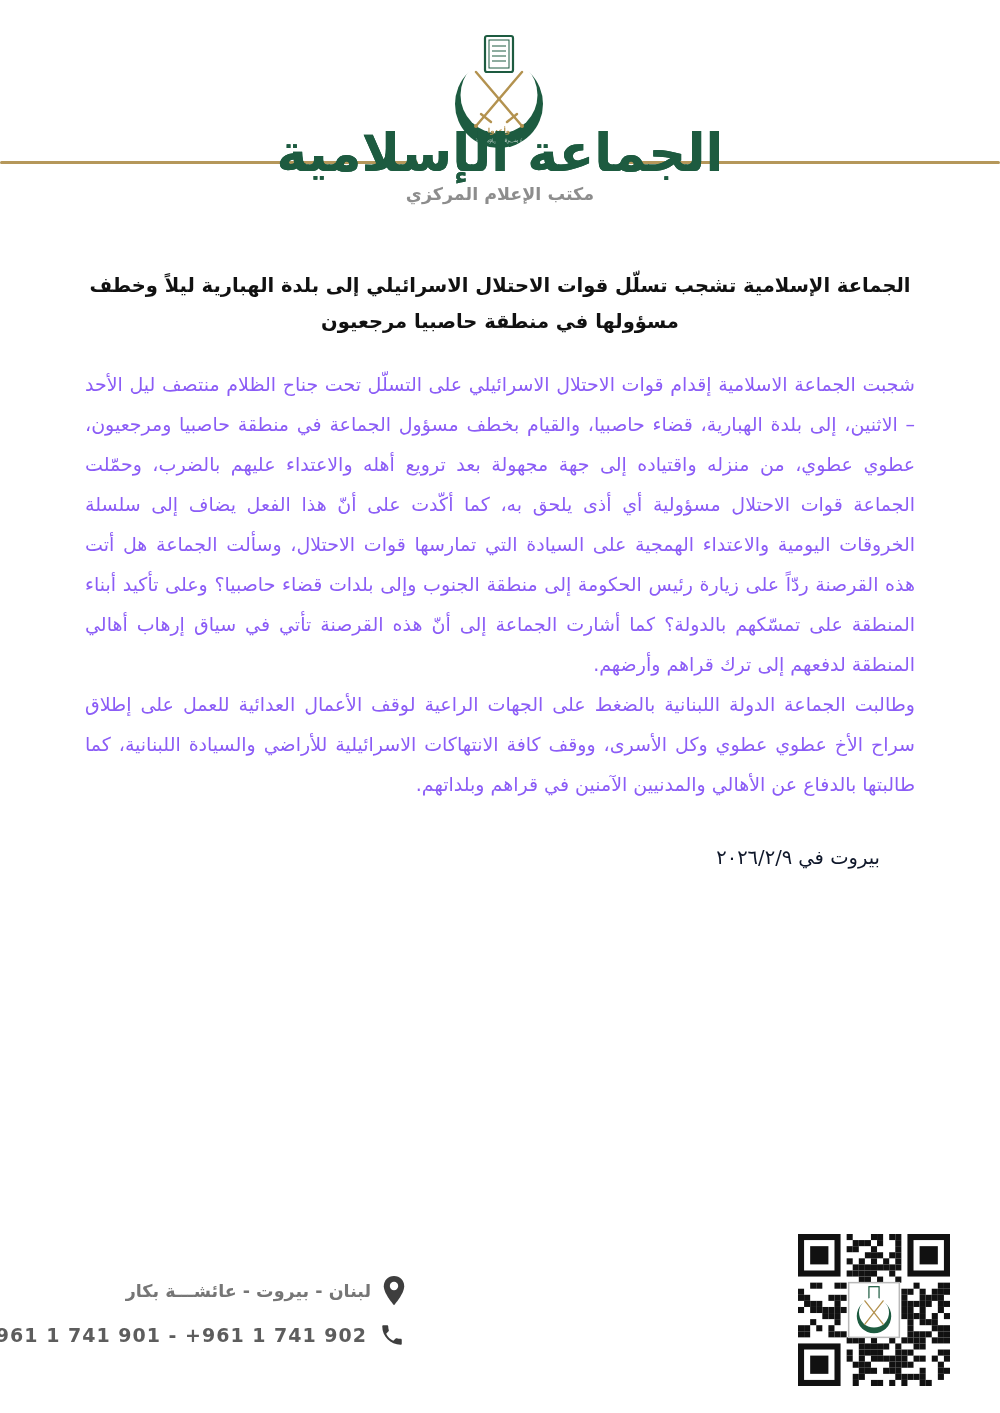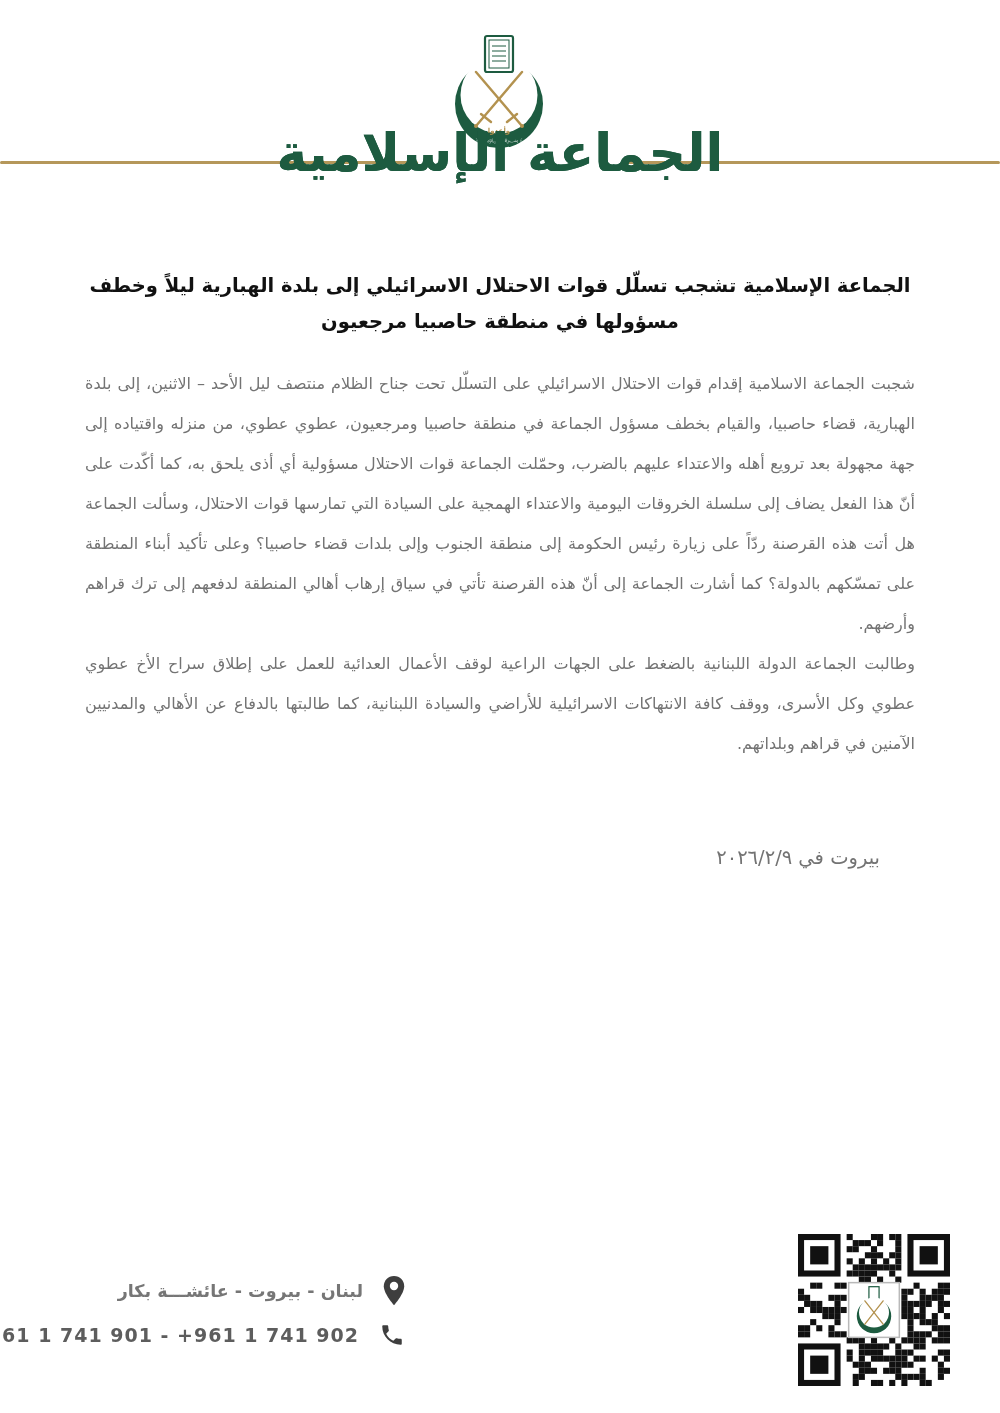--- a/index.html
+++ b/index.html
@@ -21,33 +21,33 @@
     position:absolute;top:176px;left:0;right:0;text-align:center;
     font-size:17.5px;font-weight:bold;color:#8d8d8d;
   }
   
   .title{
     position:absolute;top:247px;left:85px;right:85px;direction:rtl;
     text-align:center;font-weight:bold;font-size:19.5px;line-height:36px;color:#111;
   }
   .bodytext{
     position:absolute;top:356px;left:85px;right:85px;direction:rtl;
-    font-size:16px;line-height:40px;color:#737373;text-align:justify;
+    font-size:19px;line-height:40px;color:#8b5cf6;text-align:justify;
   }
   .bodytext p{margin:0;}
   .dateline{
     position:absolute;top:838px;right:120px;direction:rtl;
-    font-size:19.5px;color:#737373;
+    font-size:19.5px;color:#0f172a;
   }
   
   .footer-contact{
     position:absolute;top:1268px;right:595px;direction:rtl;
     display:flex;flex-direction:column;align-items:flex-start;gap:16px;
   }
-  .contact-row{display:flex;flex-direction:row;align-items:center;gap:20px;}
+  .contact-row{display:flex;flex-direction:row;align-items:center;gap:12px;}
   .contact-icon{flex:0 0 auto;display:block;}
   .address-lines{
     text-align:right;font-size:17.5px;line-height:27px;
     font-weight:bold;color:#767676;white-space:nowrap;
   }
   .phones{
     direction:ltr;unicode-bidi:isolate;font-size:19px;font-weight:bold;
     color:#5d5d5d;letter-spacing:1px;white-space:nowrap;
   }
   
@@ -91,20 +91,21 @@
         <line x1="74" y1="80" x2="64" y2="88"></line>
         <circle cx="33" cy="92" r="2" fill="#b3924f" stroke="none"></circle>
         <circle cx="79" cy="92" r="2" fill="#b3924f" stroke="none"></circle>
       </g>
       <text x="56" y="99" text-anchor="middle" font-size="7" fill="#b3924f" font-family="DejaVu Sans, sans-serif" font-weight="bold">وأعدوا</text>
     </svg>
   </div>
 
   <div class="org-name">الجماعة الإسلامية</div>
 
+  <div class="subtitle">مكتب الإعلام المركزي</div>
 
   <h1 class="title">الجماعة الإسلامية تشجب تسلّل قوات الاحتلال الاسرائيلي إلى بلدة الهبارية ليلاً وخطف مسؤولها في منطقة حاصبيا مرجعيون</h1>
 
   <div class="bodytext">
     <p>شجبت الجماعة الاسلامية إقدام قوات الاحتلال الاسرائيلي على التسلّل تحت جناح الظلام منتصف ليل الأحد – الاثنين، إلى بلدة الهبارية، قضاء حاصبيا، والقيام بخطف مسؤول الجماعة في منطقة حاصبيا ومرجعيون، عطوي عطوي، من منزله واقتياده إلى جهة مجهولة بعد ترويع أهله والاعتداء عليهم بالضرب، وحمّلت الجماعة قوات الاحتلال مسؤولية أي أذى يلحق به، كما أكّدت على أنّ هذا الفعل يضاف إلى سلسلة الخروقات اليومية والاعتداء الهمجية على السيادة التي تمارسها قوات الاحتلال، وسألت الجماعة هل أتت هذه القرصنة ردّاً على زيارة رئيس الحكومة إلى منطقة الجنوب وإلى بلدات قضاء حاصبيا؟ وعلى تأكيد أبناء المنطقة على تمسّكهم بالدولة؟ كما أشارت الجماعة إلى أنّ هذه القرصنة تأتي في سياق إرهاب أهالي المنطقة لدفعهم إلى ترك قراهم وأرضهم.</p>
     <p>وطالبت الجماعة الدولة اللبنانية بالضغط على الجهات الراعية لوقف الأعمال العدائية للعمل على إطلاق سراح الأخ عطوي عطوي وكل الأسرى، ووقف كافة الانتهاكات الاسرائيلية للأراضي والسيادة اللبنانية، كما طالبتها بالدفاع عن الأهالي والمدنيين الآمنين في قراهم وبلداتهم.</p>
   </div>
 
   <div class="dateline">بيروت في ٢٠٢٦/٢/٩</div>
 

